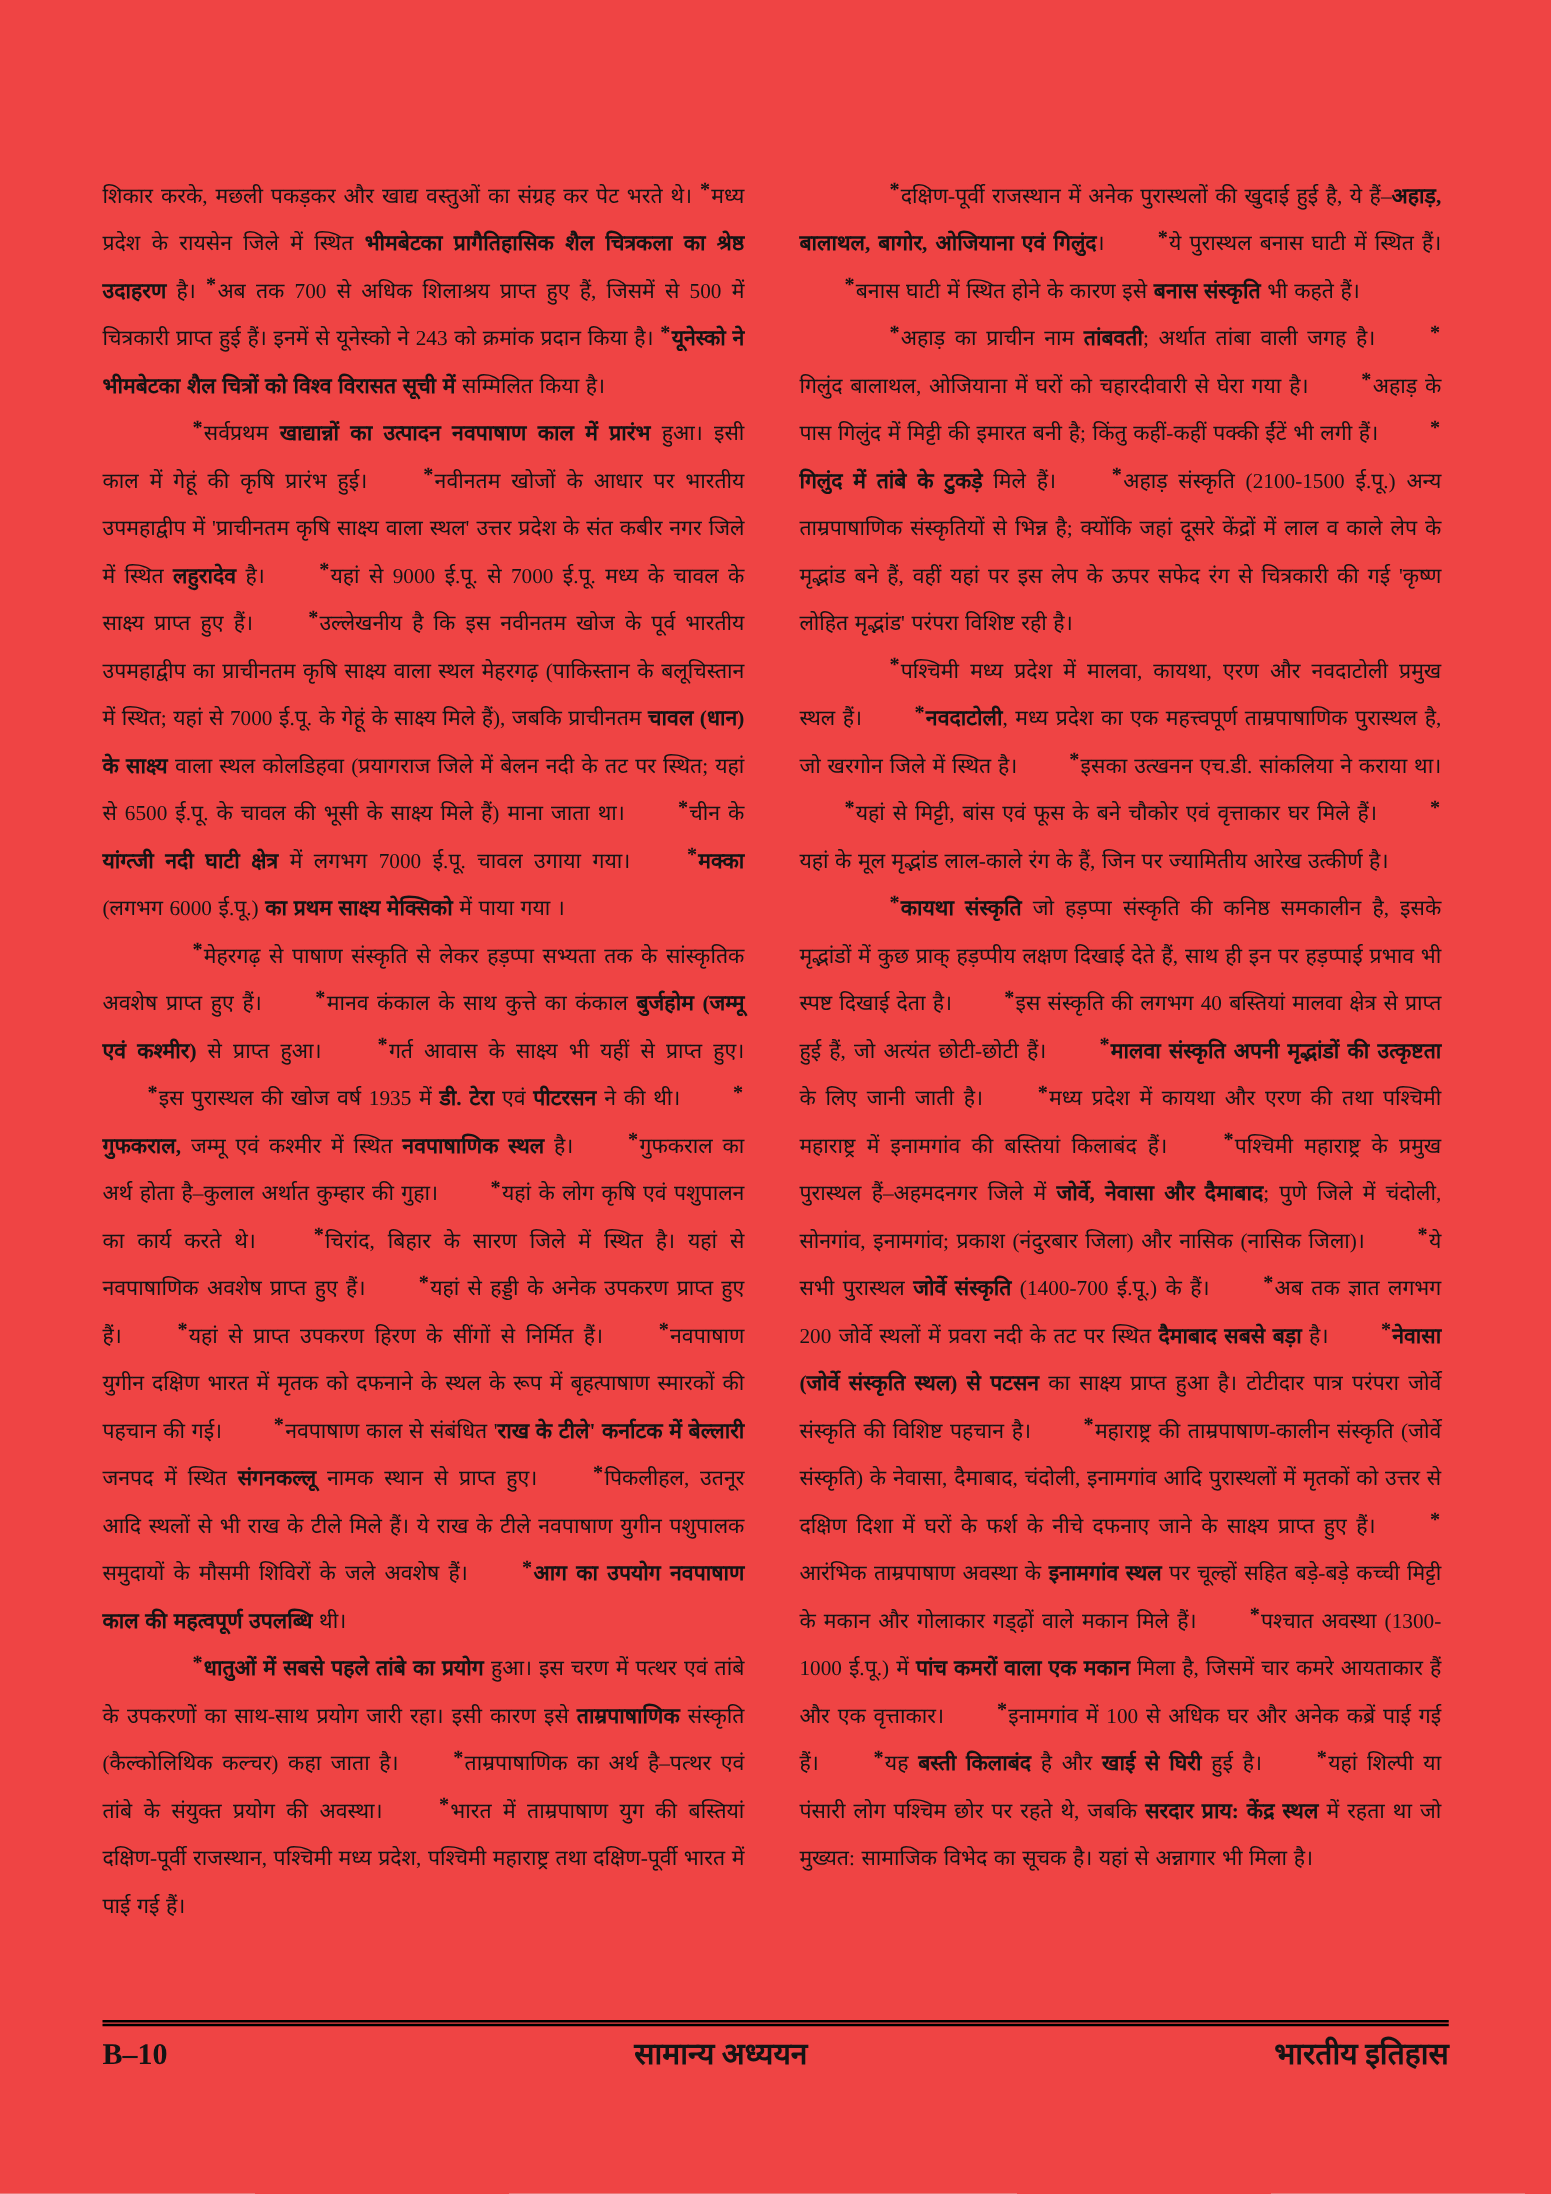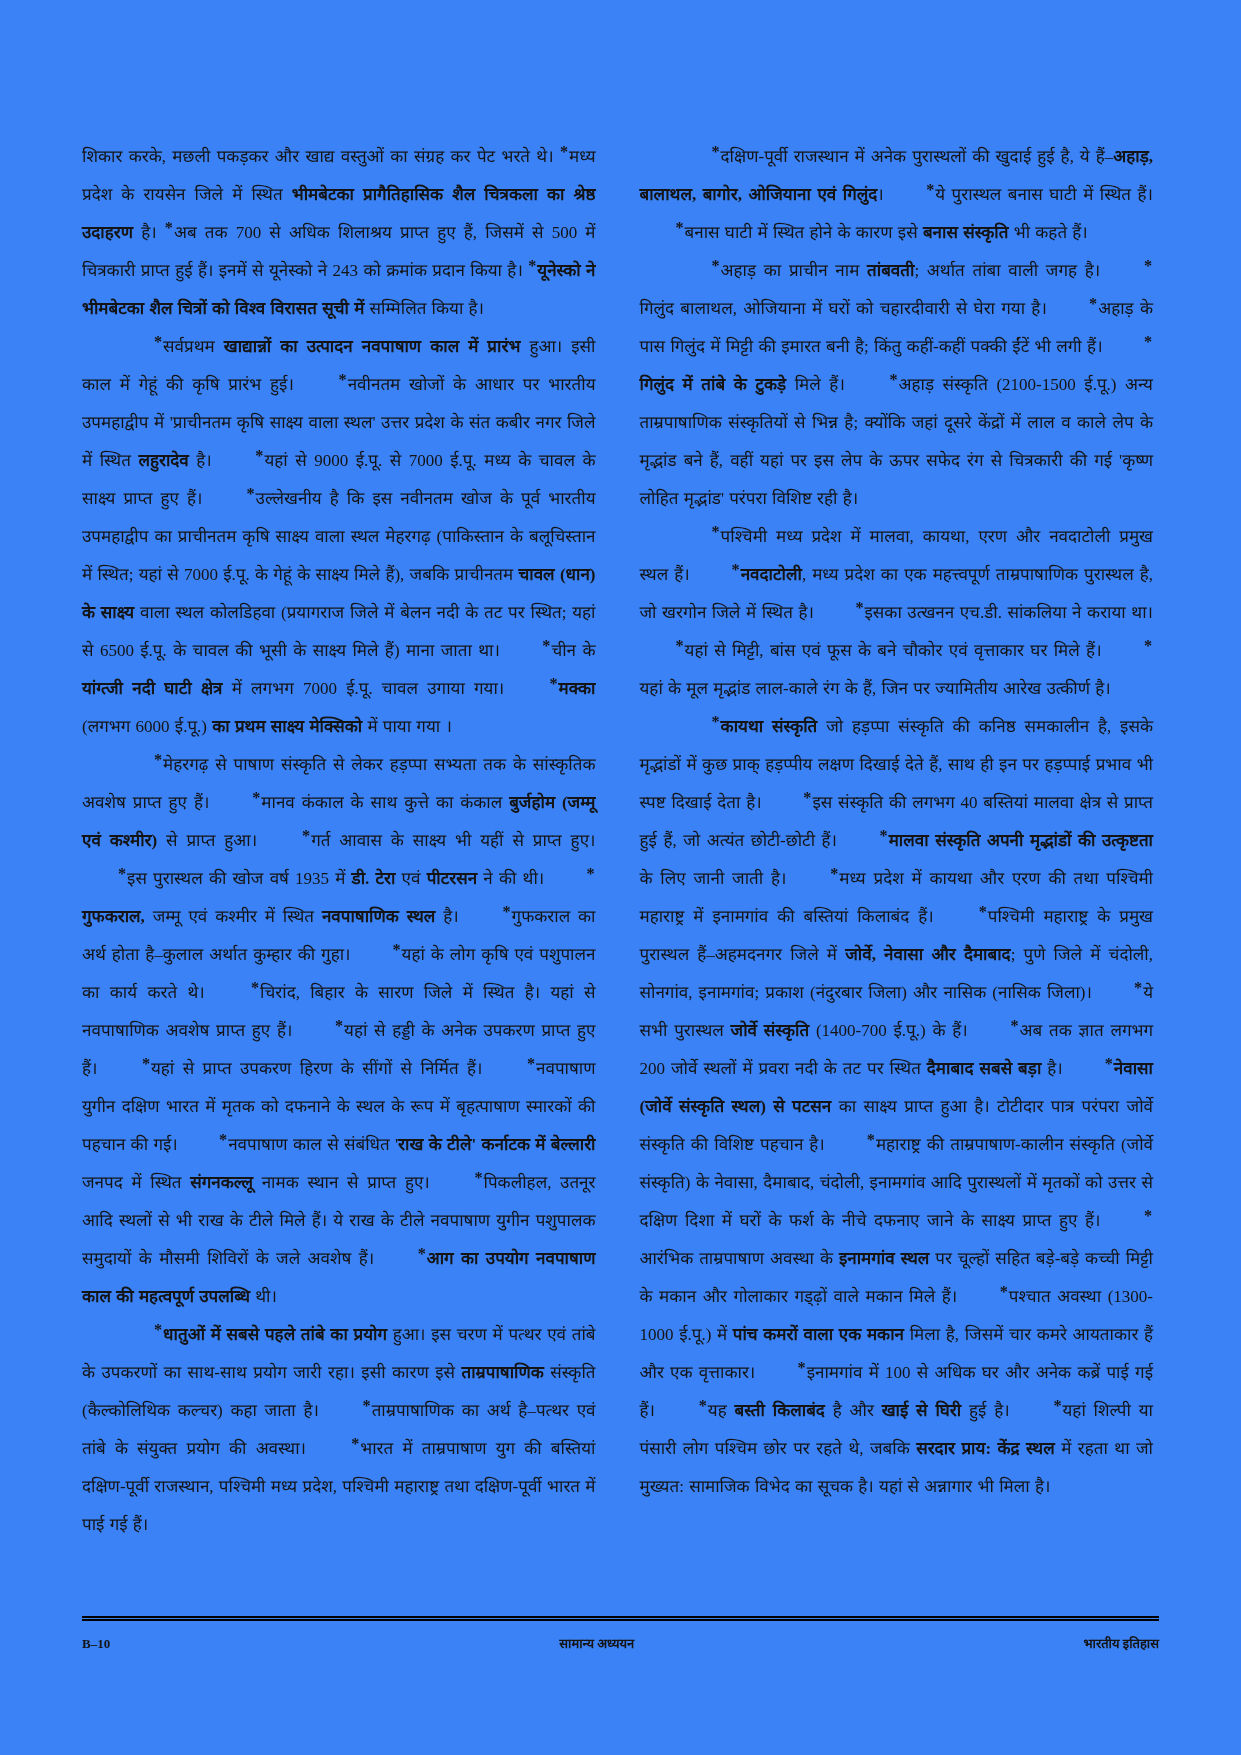--- a/index.html
+++ b/index.html
@@ -1,17 +1,17 @@
 <!DOCTYPE html>
 <html lang="hi"><head>
 <meta charset="utf-8">
 <style>
   html,body{margin:0;padding:0;background:#e8e8e8;}
   .page{
-    width:1241px;min-height:1755px;background:#3b82f6;margin:0 auto;
+    width:1241px;min-height:1755px;background:#ef4444;margin:0 auto;
     display:flex;flex-direction:column;box-sizing:border-box;
     font-family:"Liberation Serif","DejaVu Serif",serif;color:#141414;
   }
   .content{
     flex:1;display:flex;gap:44px;
     padding:138px 88px 26px 82px;box-sizing:border-box;
     align-items:flex-start;
   }
   .col{flex:1;min-width:0;}
   .para{
@@ -21,21 +21,21 @@
   .para.indent{text-indent:36px;}
   .para b{font-weight:bold;}
   .ast{
     font-weight:bold;vertical-align:5px;font-size:0.95em;
     display:inline-block;line-height:0;padding-right:1px;
   }
   .footer{padding:0 82px 96px 82px;}
   .rule{height:0;border-top:5px double #000;margin-bottom:8px;}
   .footer-row{
     display:flex;justify-content:space-between;align-items:flex-end;
-    font-size:13px;font-weight:bold;line-height:30px;
+    font-size:24px;font-weight:bold;line-height:30px;
   }
   .footer-row .fl{font-family:"Liberation Serif",serif;}
 </style>
 </head>
 <body>
 
 <div class="page">
   <div class="content">
     <div class="col">
         <p class="para">शिकार करके, मछली पकड़कर और खाद्य वस्तुओं का संग्रह कर पेट भरते थे। <span class="ast">*</span>मध्य प्रदेश के रायसेन जिले में स्थित <b>भीमबेटका प्रागैतिहासिक शैल चित्रकला का श्रेष्ठ उदाहरण</b> है। <span class="ast">*</span>अब तक 700 से अधिक शिलाश्रय प्राप्त हुए हैं, जिसमें से 500 में चित्रकारी प्राप्त हुई हैं। इनमें से यूनेस्को ने 243 को क्रमांक प्रदान किया है। <span class="ast">*</span><b>यूनेस्को ने भीमबेटका शैल चित्रों को विश्व विरासत सूची में</b> सम्मिलित किया है।</p>

